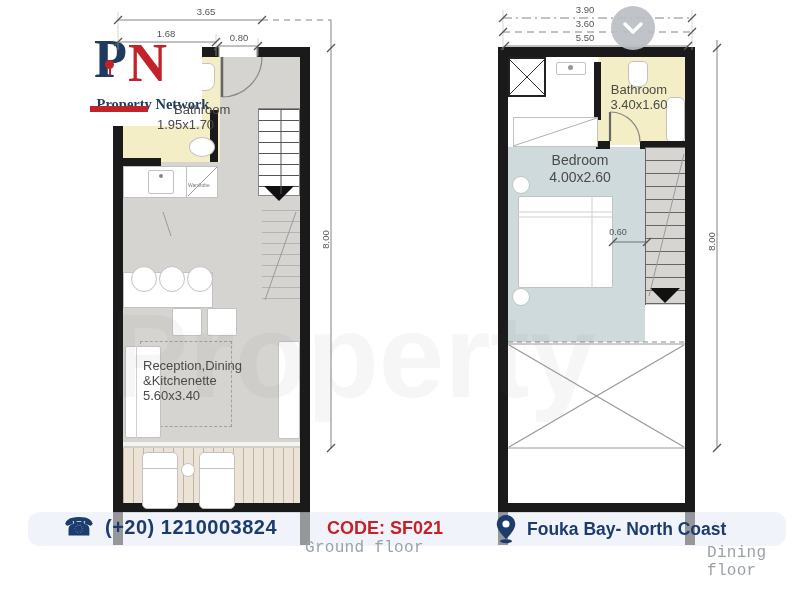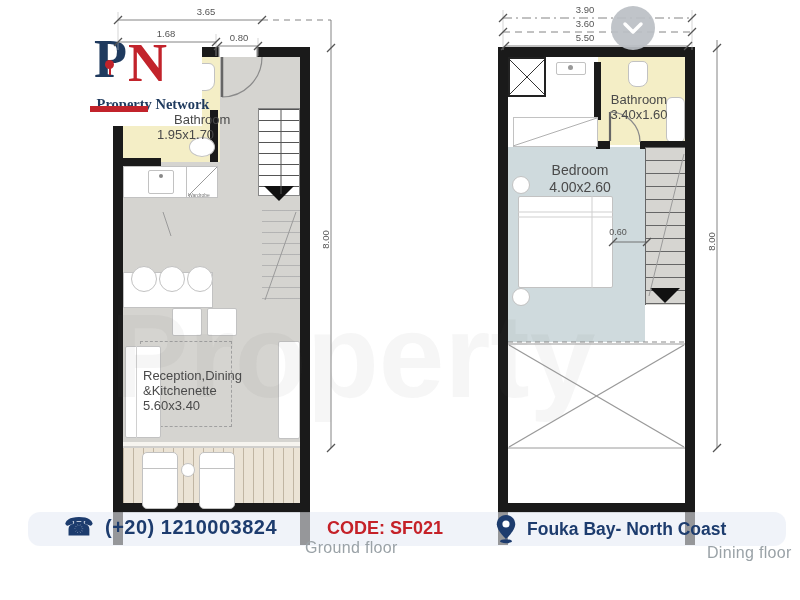--- a/index.html
+++ b/index.html
@@ -3,39 +3,39 @@
 <meta charset="utf-8">
 <style>
   html,body{margin:0;padding:0;background:#fff;}
   #canvas{position:relative;width:800px;height:600px;background:#fff;overflow:hidden;
           font-family:"Liberation Sans",sans-serif;}
   .abs{position:absolute;box-sizing:border-box;}
   .plan{position:absolute;border:10px solid #1a1a1a;box-sizing:border-box;background:transparent;}
   .fill{position:absolute;box-sizing:border-box;}
   .furn{position:absolute;background:#fff;border:1px solid #c2c2c2;box-sizing:border-box;border-radius:2px;}
   .wall{position:absolute;background:#1a1a1a;}
-  .lbl{position:absolute;color:#4a4a4a;line-height:15px;margin-top:10px;}
+  .lbl{position:absolute;color:#4a4a4a;line-height:15px;}
   .dim{position:absolute;font-size:9.5px;color:#555;text-align:center;}
   .rot{transform:rotate(-90deg);transform-origin:center;}
   svg.overlay{position:absolute;left:0;top:0;z-index:5;pointer-events:none;}
   .z1{z-index:1}.z2{z-index:2}.z6{z-index:6}
   #watermark{position:absolute;left:110px;top:288px;width:600px;font-size:118px;font-weight:bold;
              color:rgba(90,90,90,0.055);white-space:nowrap;z-index:3;pointer-events:none;}
   #logo{position:absolute;left:72px;top:38px;width:130px;height:88px;background:#fff;z-index:4;}
   .logo-letter{position:absolute;font-family:"Liberation Serif",serif;font-weight:bold;font-size:54px;line-height:54px;}
   #logo-name{position:absolute;left:16px;top:58px;width:130px;text-align:center;
              font-family:"Liberation Serif",serif;font-weight:bold;font-size:14.5px;color:#1f3a5e;}
   #logo-bar{position:absolute;left:18px;top:68px;width:58px;height:6px;background:#c2232b;}
   #chevron-btn{position:absolute;left:611px;top:6px;width:44px;height:44px;border-radius:50%;
                background:rgba(187,191,196,0.92);z-index:7;display:flex;align-items:center;justify-content:center;cursor:pointer;}
   #footer-bar{position:absolute;left:28px;top:512px;width:758px;height:34px;border-radius:12px;
               background:rgba(238,241,248,0.88);z-index:8;}
   .stub{position:absolute;top:0;width:10px;height:33px;background:rgba(60,60,60,0.5);}
   .navy{color:#1d3c6e;font-weight:bold;}
-  .caption{position:absolute;font-size:16px;color:#9aa2a7;letter-spacing:.3px;z-index:9;}
+  .caption{position:absolute;font-size:16px;color:#9aa2a7;letter-spacing:.3px;z-index:9;font-family:Liberation Mono, monospace;}
   .stairs-up{background-color:#fff;background-image:repeating-linear-gradient(180deg,#555 0 1px,transparent 1px 11px);border:1px solid #888;}
   .stairs-dash{background-image:repeating-linear-gradient(180deg,#b0b0b0 0 1px,transparent 1px 11px);opacity:.9;}
   .stairs-gray{background-color:#d6d5d1;background-image:repeating-linear-gradient(180deg,#666 0 1px,transparent 1px 13px);border-left:1px solid #666;}
   .tri-down{width:0;height:0;border-left:15px solid transparent;border-right:15px solid transparent;border-top:15px solid #111;position:absolute;}
 </style>
 </head>
 <body>
 
 <div id="canvas">
 

